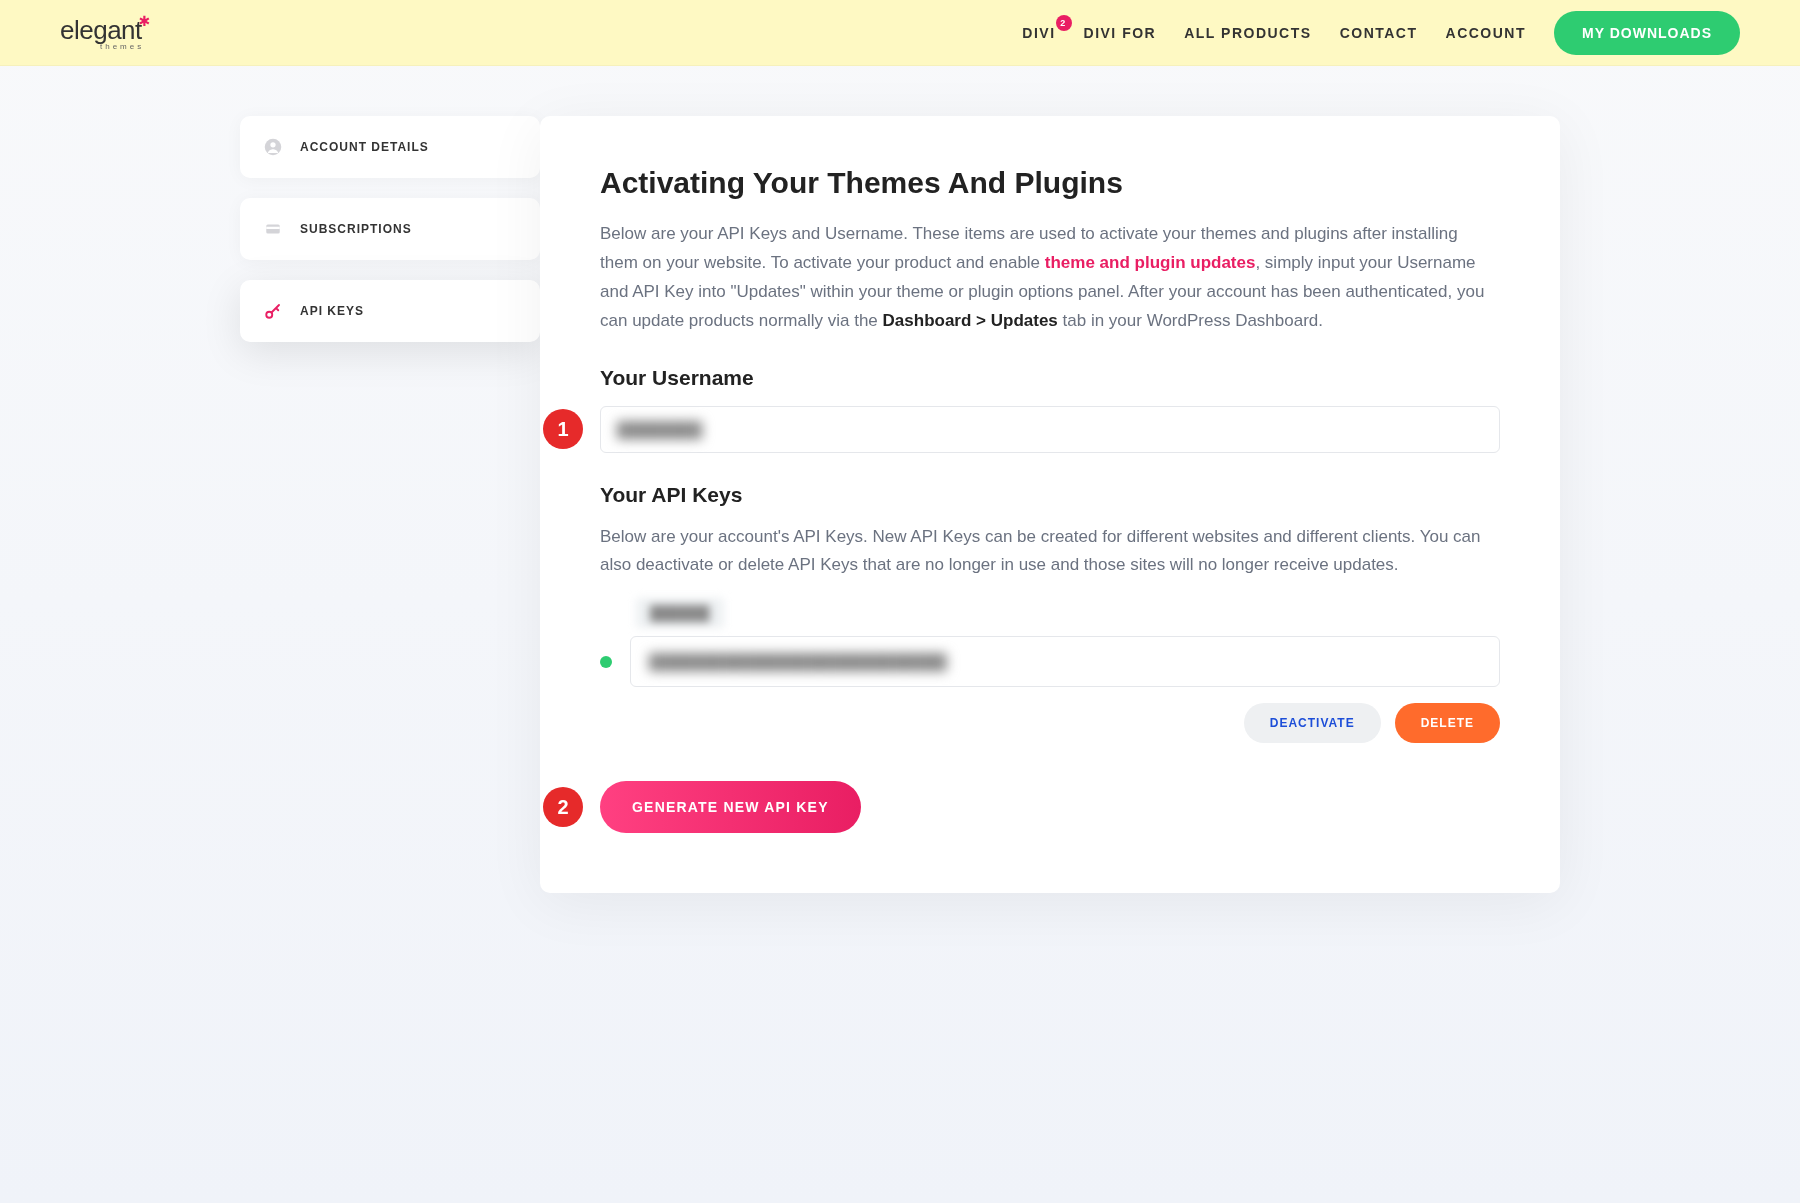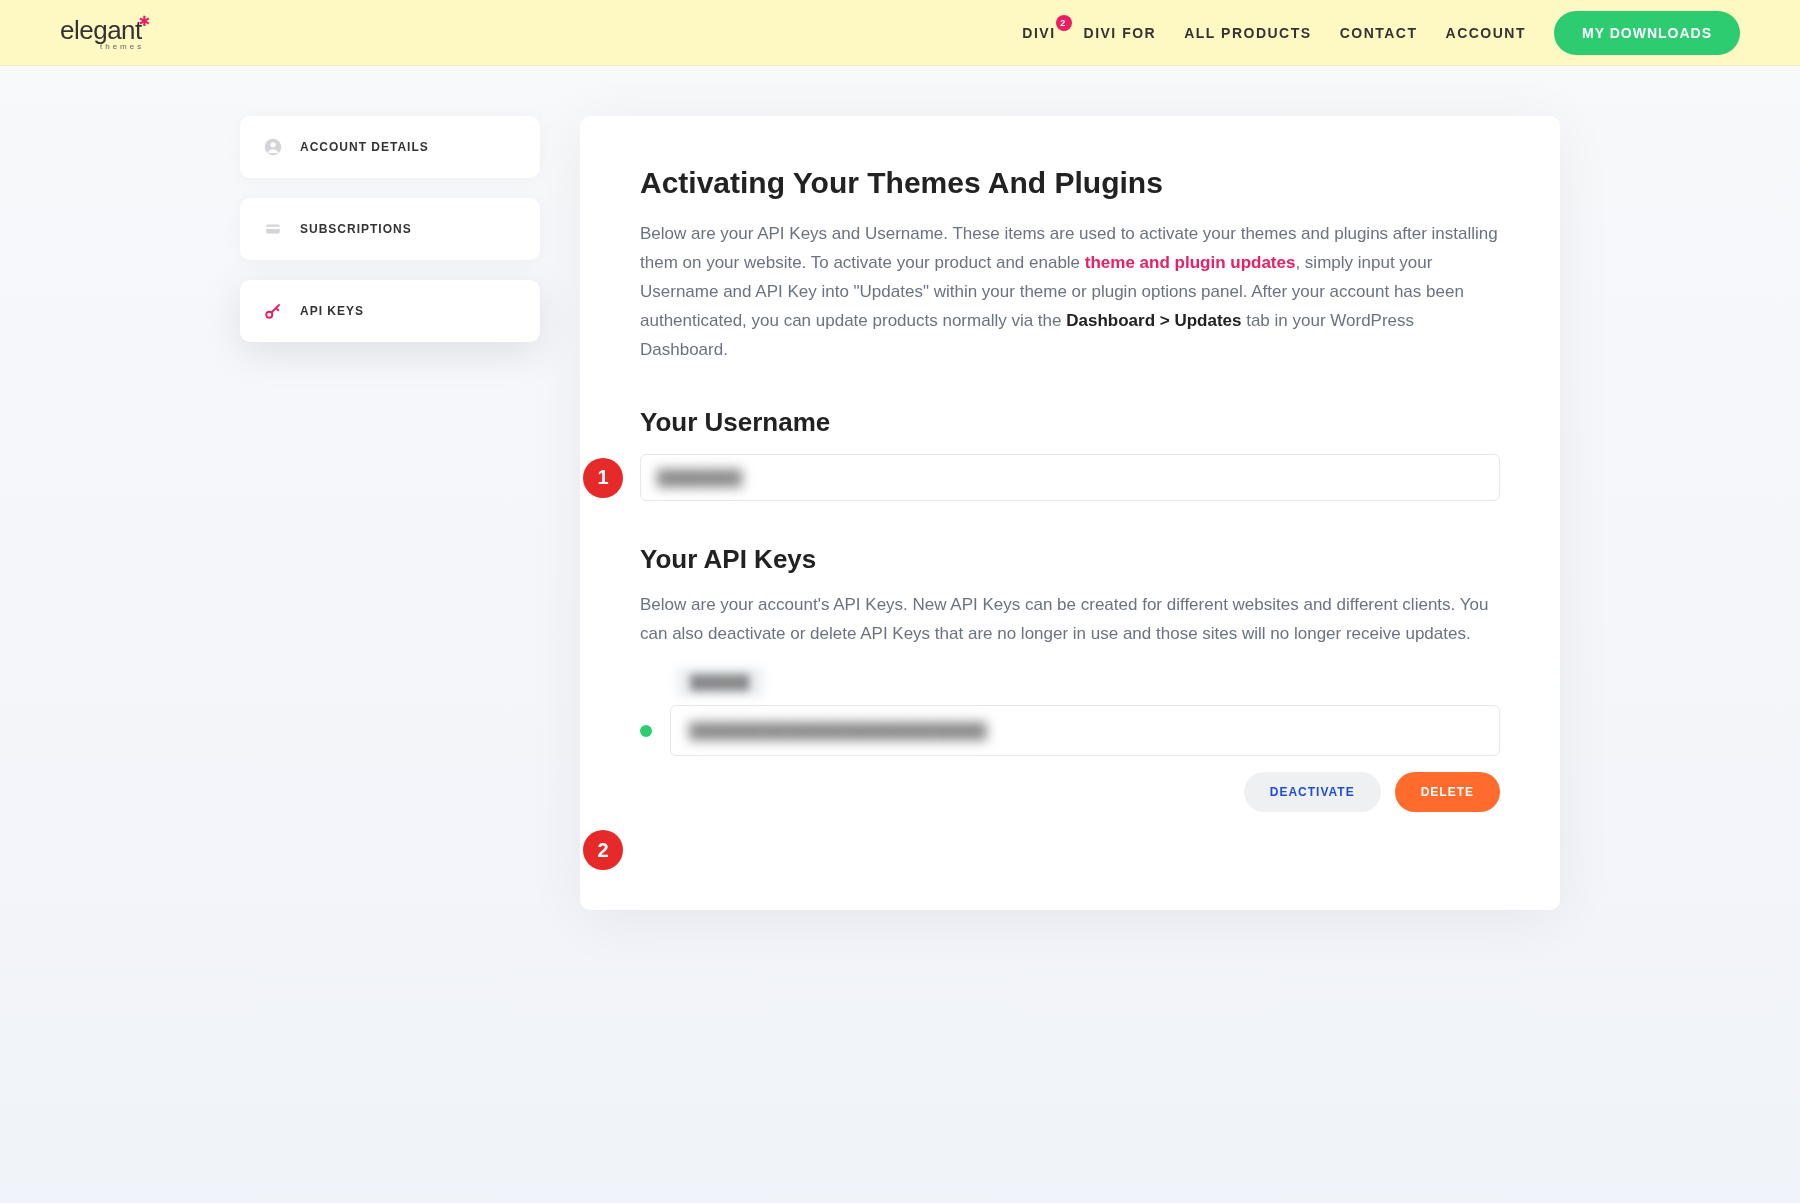--- a/index.html
+++ b/index.html
@@ -77,21 +77,20 @@
   border: none;
   padding: 14px 28px;
   border-radius: 28px;
   font-size: 14px;
   font-weight: 700;
   letter-spacing: 1px;
   cursor: pointer;
 }
 .container {
   display: flex;
-  gap: 40px;
   padding: 50px 240px 80px;
 }
 .sidebar {
   width: 300px;
   display: flex;
   flex-direction: column;
   gap: 20px;
 }
 .sidebar-item {
   background: #fff;
@@ -126,24 +125,24 @@
   padding: 50px 60px 60px;
   box-shadow: 0 10px 60px rgba(0,0,0,0.06);
 }
 .main h1 {
   font-size: 30px;
   font-weight: 700;
   color: #222;
   margin-bottom: 20px;
 }
 .main h2 {
-  font-size: 26px;
+  font-size: 21px;
   font-weight: 700;
   color: #222;
-  margin-top: 43px;
+  margin-top: 30px;
   margin-bottom: 16px;
 }
 .main p {
   font-size: 17px;
   line-height: 1.7;
   color: #6b7280;
   margin-bottom: 10px;
 }
 .pink-link { color: #e91e63; font-weight: 600; }
 .bold { color: #222; font-weight: 700; }
@@ -347,17 +346,18 @@
         </div>
       </div>
       <div class="api-key-actions">
         <button class="btn-deactivate">DEACTIVATE</button>
         <button class="btn-delete">DELETE</button>
       </div>
     </div>
 
     <div class="generate-wrap">
       <div class="marker">2</div>
+      <button class="btn-generate">GENERATE NEW API KEY</button>
     </div>
 
   </main>
 
 </div>
 
 </body></html>

